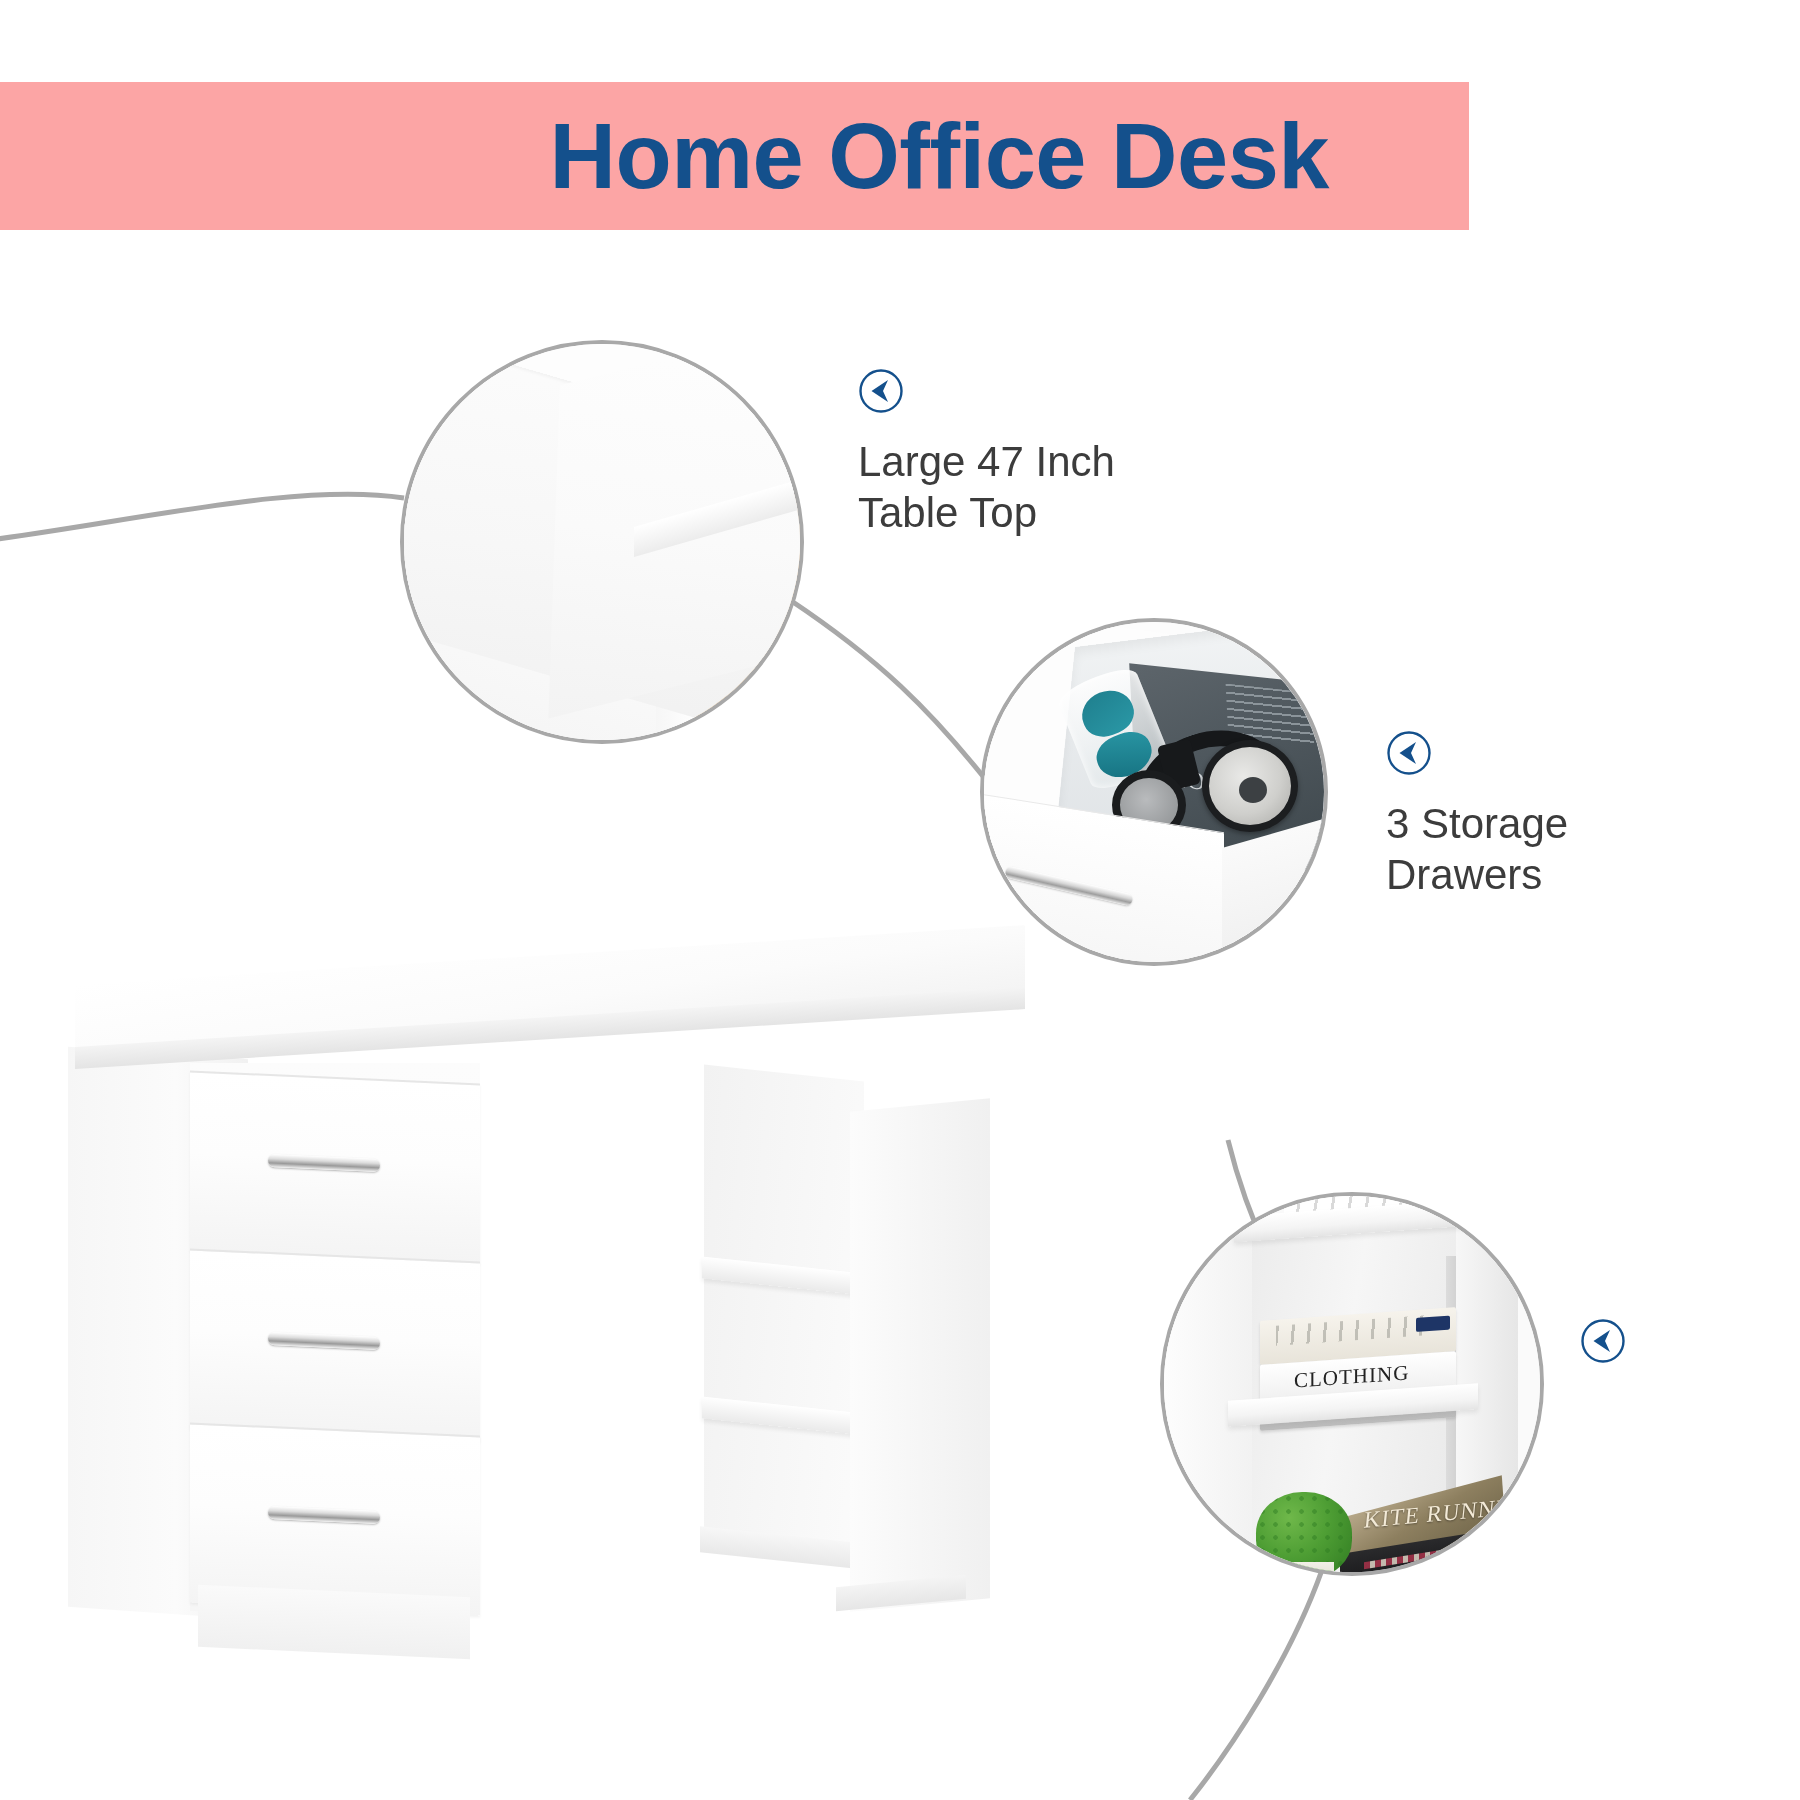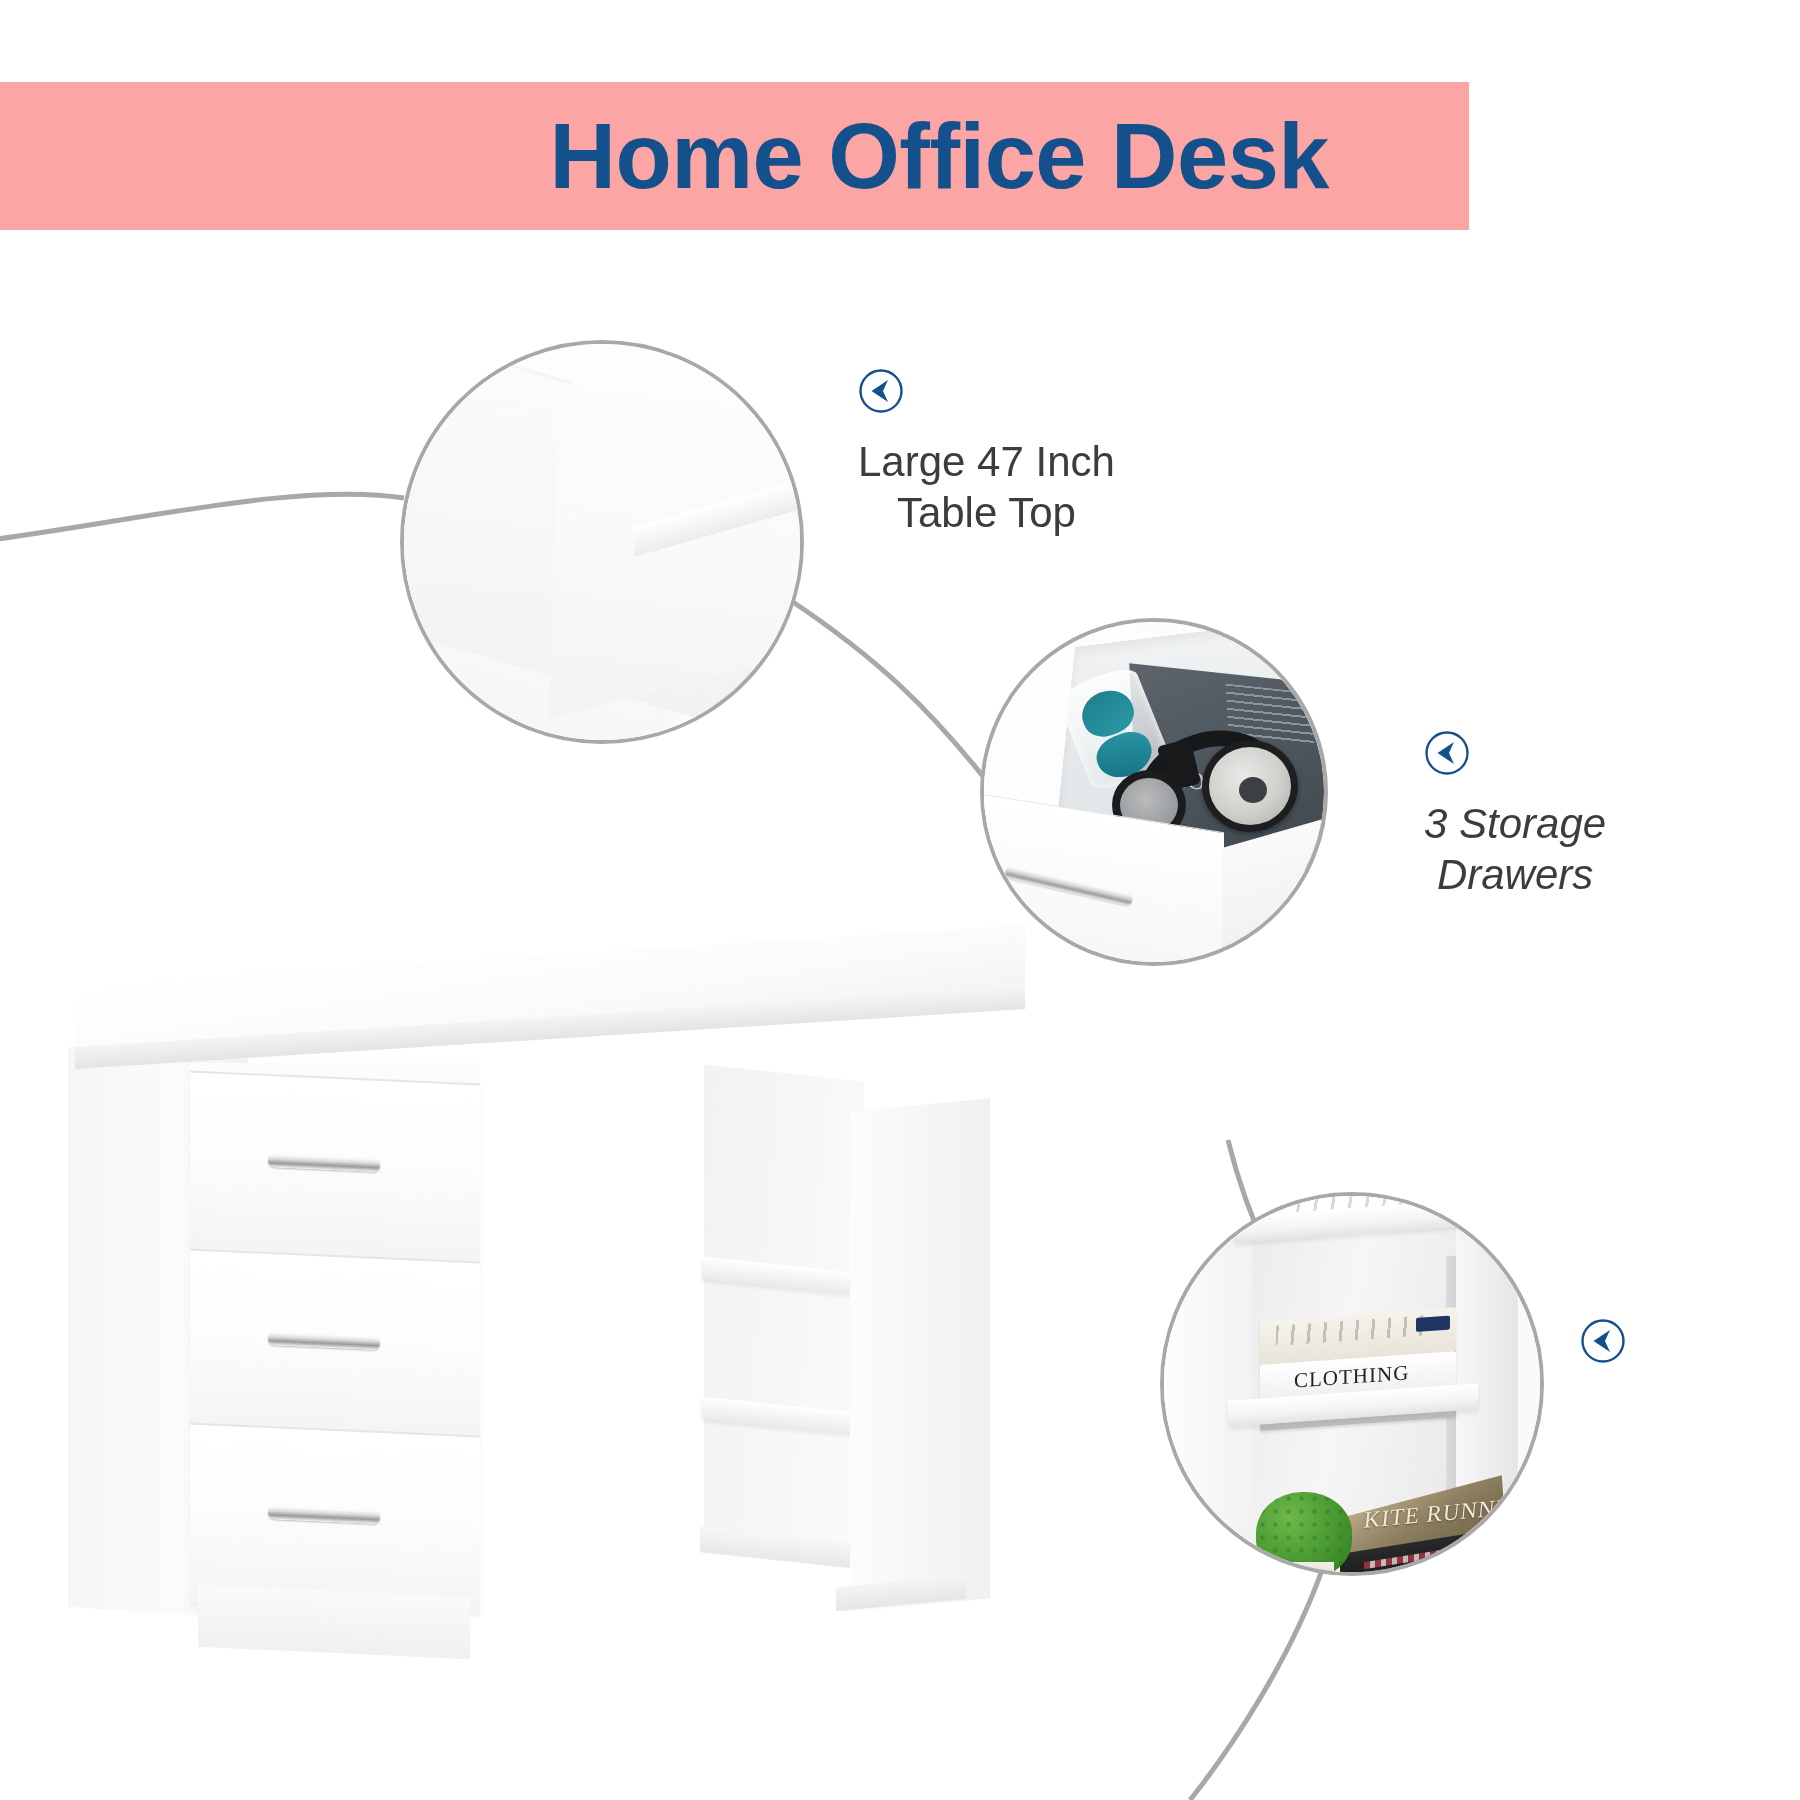--- a/index.html
+++ b/index.html
@@ -291,31 +291,31 @@
     background:linear-gradient(180deg,#f3ecdd,#ded4c0);
     transform:skewY(-9deg);
   }
   .s-top-papers{
     position:absolute; left:120px; top:-4px; width:180px; height:26px;
     background:repeating-linear-gradient(100deg,#ffffff 0 14px,#d9d9d9 14px 17px);
     transform:skewY(-5deg);
   }
 
   
-  .callout{ position:absolute;text-align:center; }
+  .callout{ position:absolute; }
   .callout-icon{ display:block; }
   .callout-text{
     color:#3c3c3c;
     font-size:42px;
     line-height:1.22;
     margin-top:22px;
     white-space:pre-line;
   }
   #callout-tabletop{ left:858px; top:368px; }
-  #callout-drawers { left:1424px; top:730px;font-style:italic; }
+  #callout-drawers { left:1386px; top:730px; }
   #callout-shelves { left:1580px; top:1318px; }
 
   
   #product-photo{
     position:absolute; left:30px; top:955px; width:1055px; height:720px;
   }
   .p-top{
     position:absolute; left:45px; top:0px; width:950px; height:78px;
     background:linear-gradient(175deg,#ffffff 0%,#fbfbfb 55%,#f2f2f2 100%);
     transform:skewY(-3.6deg);

